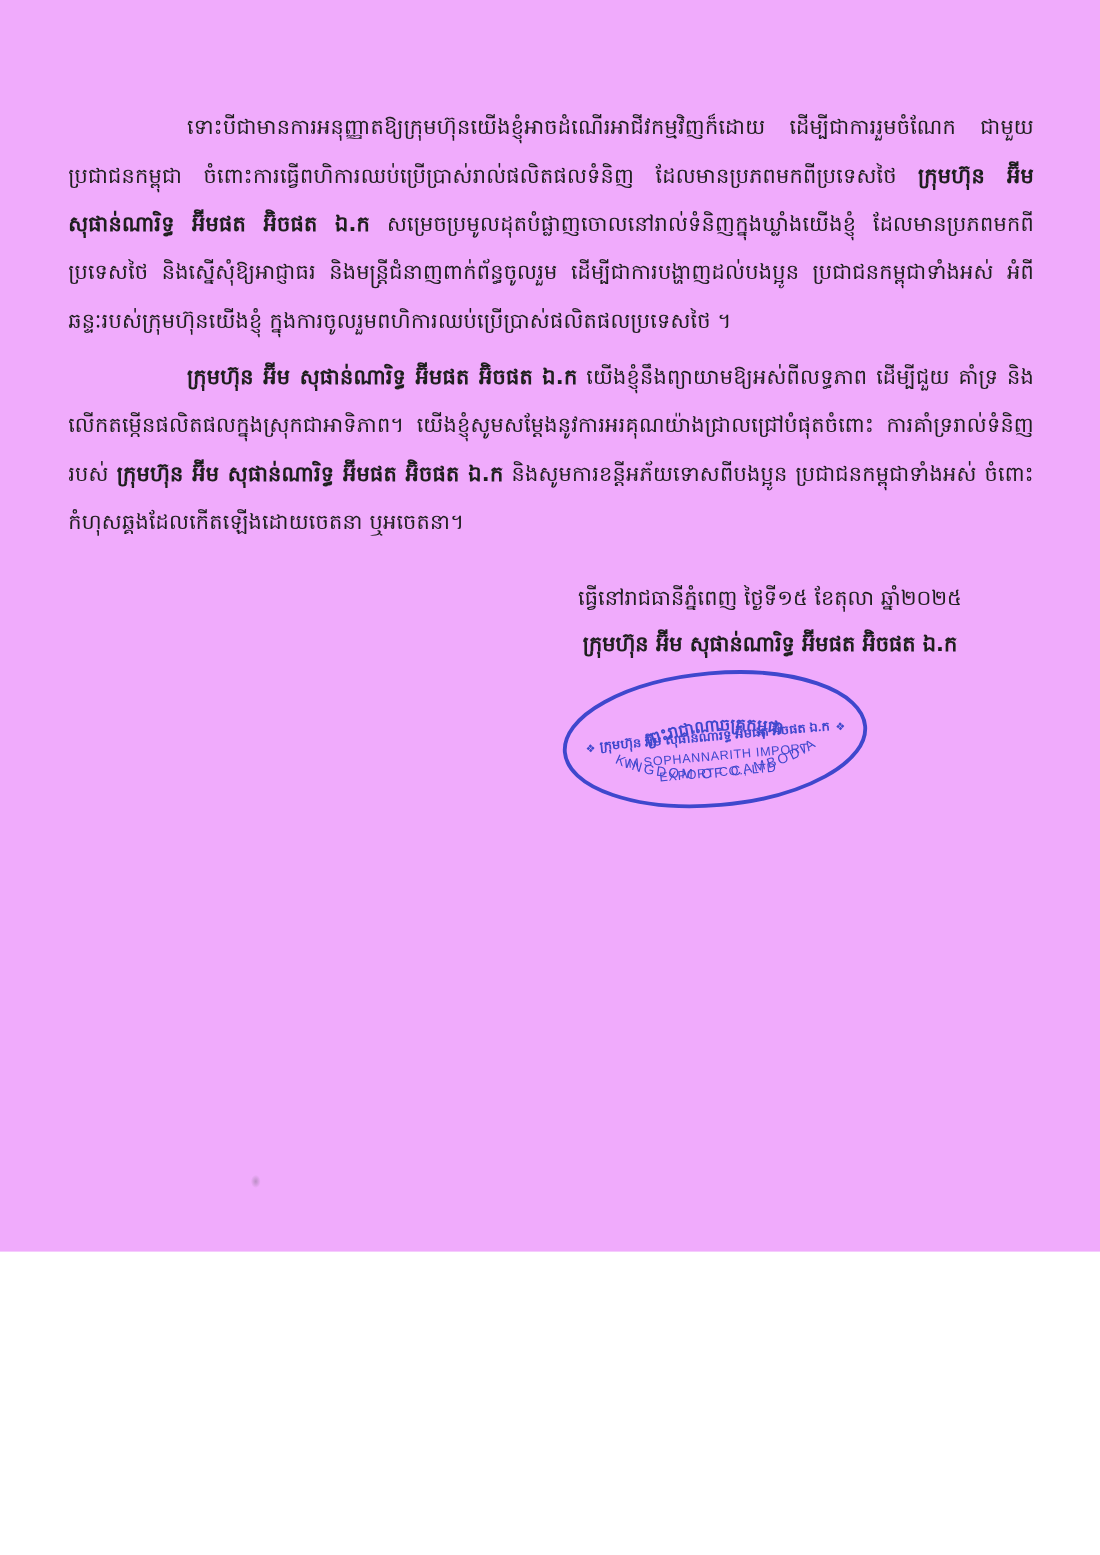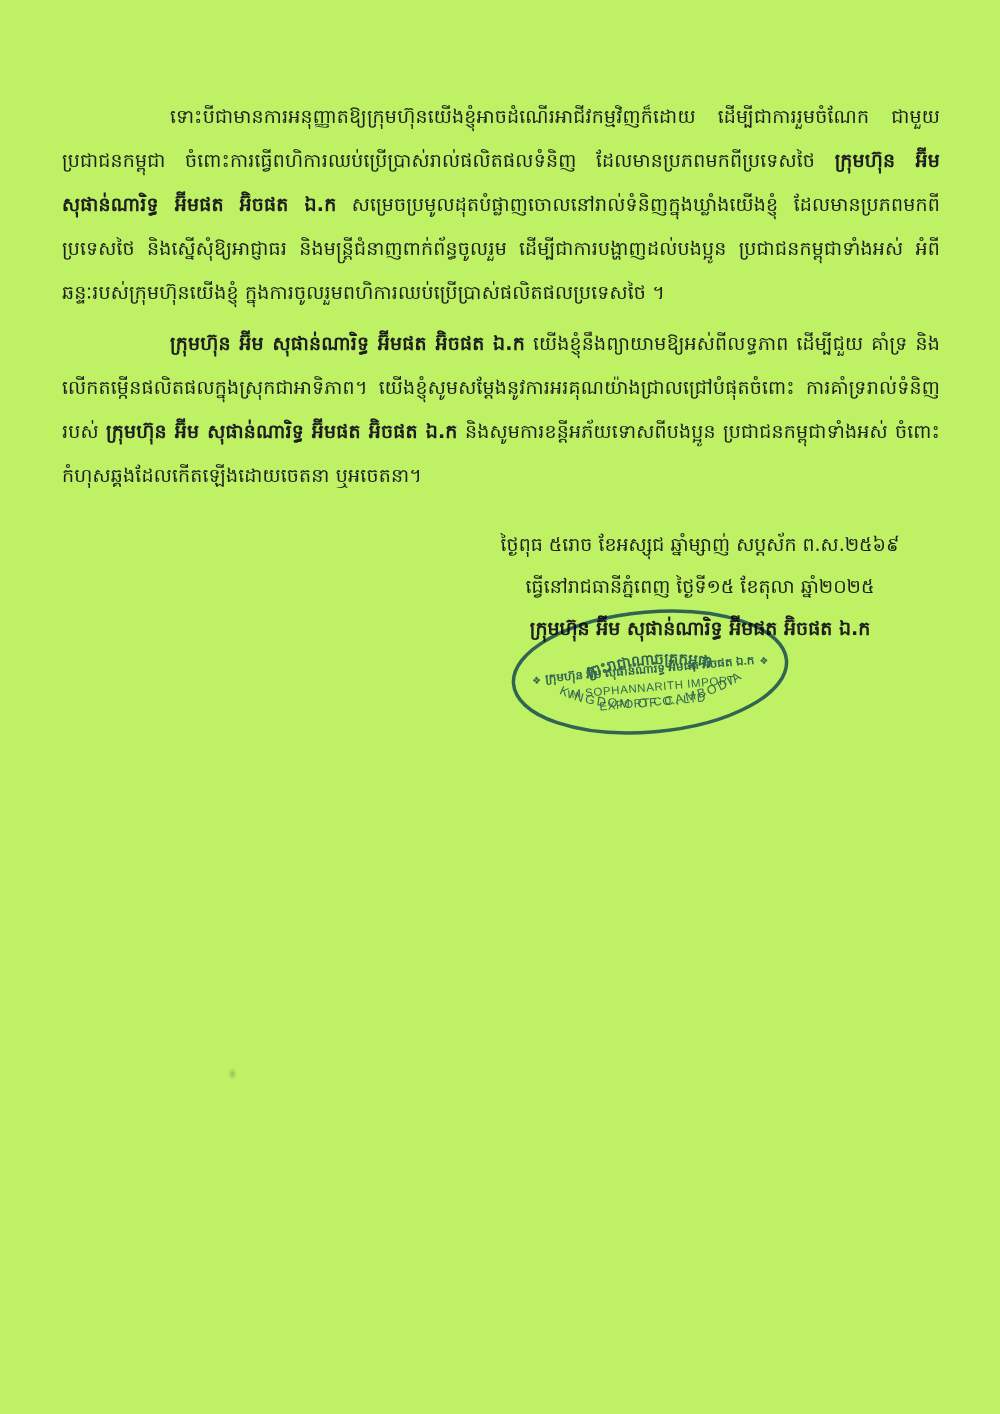--- a/index.html
+++ b/index.html
@@ -3,22 +3,22 @@
 <meta charset="utf-8">
 <style>
   html, body {
     margin: 0;
     padding: 0;
     background: #ffffff;
   }
   .page {
     position: relative;
     width: 1000px;
-    height: 1414px;
-    background: #bef264;
+    height: 1138px;
+    background: #f0abfc;
     overflow: hidden;
     font-family: "DejaVu Sans", "Liberation Sans", sans-serif;
     color: #1e1e1e;
   }
   .content {
     position: absolute;
     left: 62px;
     right: 60px;
     top: 94px;
   }
@@ -72,21 +72,20 @@
 <div class="page">
 
   <div class="content">
 
     <p class="par justify indent"><span>ទោះបីជាមានការអនុញ្ញាតឱ្យក្រុមហ៊ុនយើងខ្ញុំអាចដំណើរអាជីវកម្មវិញក៏ដោយ ដើម្បីជាការរួមចំណែក ជាមួយប្រជាជនកម្ពុជា ចំពោះការធ្វើពហិការឈប់ប្រើប្រាស់រាល់ផលិតផលទំនិញ ដែលមានប្រភពមកពីប្រទេសថៃ </span><span class="bold">ក្រុមហ៊ុន អ៊ីម សុផាន់ណារិទ្ធ អ៊ីមផត អ៊ិចផត ឯ.ក</span><span> សម្រេចប្រមូលដុតបំផ្លាញចោលនៅរាល់ទំនិញក្នុងឃ្លាំងយើងខ្ញុំ ដែលមានប្រភពមកពីប្រទេសថៃ និងស្នើសុំឱ្យអាជ្ញាធរ និងមន្ត្រីជំនាញពាក់ព័ន្ធចូលរួម ដើម្បីជាការបង្ហាញដល់បងប្អូន ប្រជាជនកម្ពុជាទាំងអស់ អំពីឆន្ទៈរបស់ក្រុមហ៊ុនយើងខ្ញុំ ក្នុងការចូលរួមពហិការឈប់ប្រើប្រាស់ផលិតផលប្រទេសថៃ ។</span></p>
 
     <p class="par justify indent par2"><span class="bold">ក្រុមហ៊ុន អ៊ីម សុផាន់ណារិទ្ធ អ៊ីមផត អ៊ិចផត ឯ.ក</span><span> យើងខ្ញុំនឹងព្យាយាមឱ្យអស់ពីលទ្ធភាព ដើម្បីជួយ គាំទ្រ និងលើកតម្កើនផលិតផលក្នុងស្រុកជាអាទិភាព។ យើងខ្ញុំសូមសម្តែងនូវការអរគុណយ៉ាងជ្រាលជ្រៅបំផុតចំពោះ ការគាំទ្ររាល់ទំនិញរបស់ </span><span class="bold">ក្រុមហ៊ុន អ៊ីម សុផាន់ណារិទ្ធ អ៊ីមផត អ៊ិចផត ឯ.ក</span><span> និងសូមការខន្តីអភ័យទោសពីបងប្អូន ប្រជាជនកម្ពុជាទាំងអស់ ចំពោះកំហុសឆ្គងដែលកើតឡើងដោយចេតនា ឬអចេតនា។</span></p>
 
 
     <div class="date-block">
-      <div class="line">ថ្ងៃពុធ ៥រោច ខែអស្សុជ ឆ្នាំម្សាញ់ សប្តស័ក ព.ស.២៥៦៩</div>
       <div class="line">ធ្វើនៅរាជធានីភ្នំពេញ ថ្ងៃទី១៥ ខែតុលា ឆ្នាំ២០២៥</div>
       <div class="line bold">ក្រុមហ៊ុន អ៊ីម សុផាន់ណារិទ្ធ អ៊ីមផត អ៊ិចផត ឯ.ក</div>
     </div>
 
   </div>
 
   <svg class="stamp" viewBox="0 0 312 152" xmlns="http://www.w3.org/2000/svg" aria-hidden="true">
     <g transform="rotate(-5 156 74)">
       <ellipse cx="156" cy="74" rx="137" ry="60" fill="none" stroke="#2e59cb" stroke-width="3.5"></ellipse>
       <path id="arcTop" d="M 44 102 A 120 55 0 0 1 268 102" fill="none"></path>

